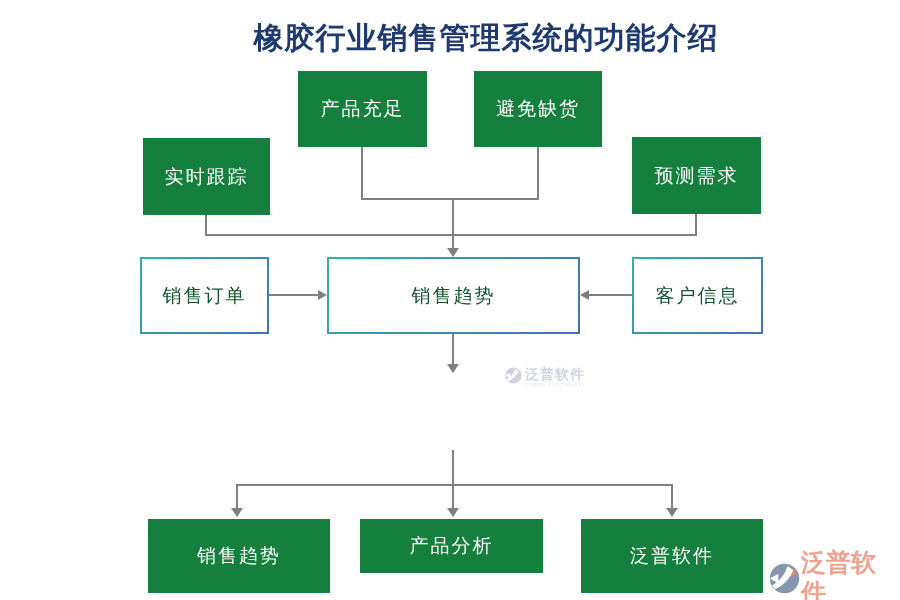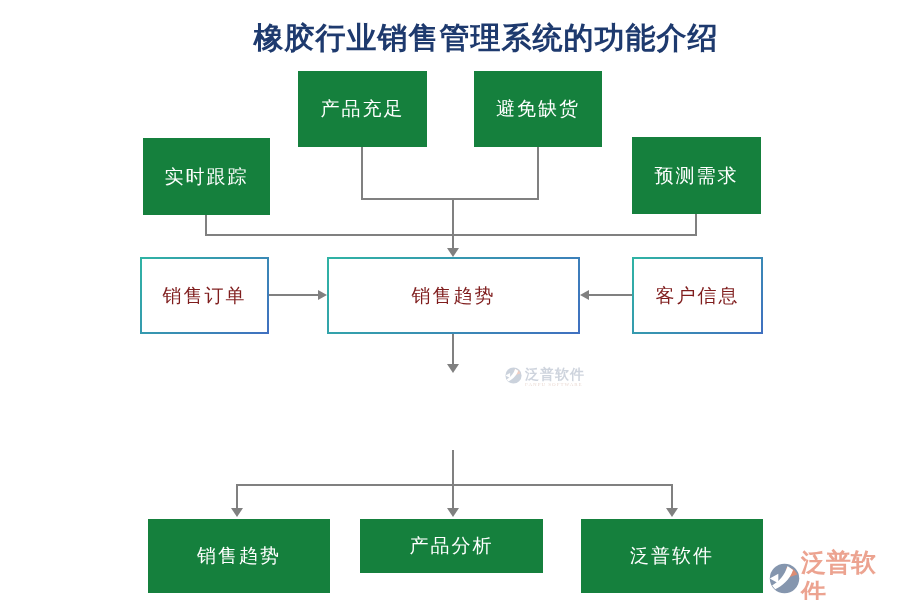--- a/index.html
+++ b/index.html
@@ -11,21 +11,21 @@
     position:absolute;left:0;top:18px;width:900px;box-sizing:border-box;
     padding-left:72px;text-align:center;
     font-size:30px;font-weight:bold;letter-spacing:1px;color:#1E3A6E;
   }
   .gbox{
     position:absolute;background:#15803d;color:#ffffff;
     display:flex;align-items:center;justify-content:center;
     font-size:19px;letter-spacing:2px;
   }
   .wbox{
-    position:absolute;background:#ffffff;color:#7f1d1d;
+    position:absolute;background:#ffffff;color:#14532d;
     display:flex;align-items:center;justify-content:center;
     font-size:19px;letter-spacing:2px;
     border:2px solid;border-image:linear-gradient(135deg,#2FB3A4,#4070C0) 1;
     box-sizing:border-box;
   }
   .line{position:absolute;background:#808080;}
   .ah-down{position:absolute;width:0;height:0;
     border-left:6px solid transparent;border-right:6px solid transparent;
     border-top:9px solid #808080;}
   .ah-right{position:absolute;width:0;height:0;

